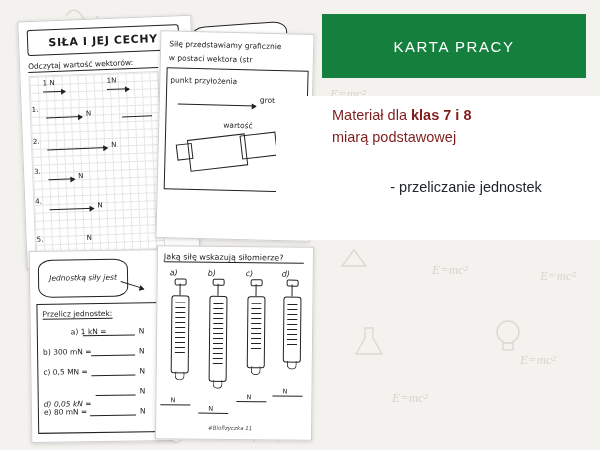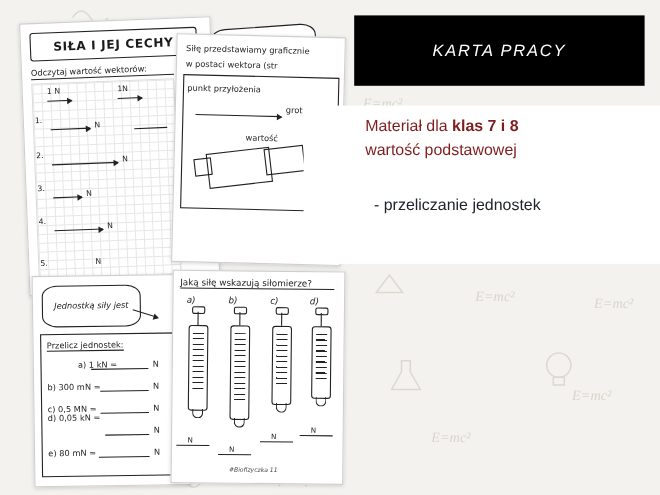--- a/index.html
+++ b/index.html
@@ -83,42 +83,41 @@
   }
   .stem{position:absolute;left:50%;width:0;border-left:1.3px solid #222;}
   .cap{position:absolute;left:50%;margin-left:-5px;width:10px;height:5px;border:1.3px solid #222;border-radius:2px;}
   .smalltxt{position:absolute;font-size:6.5px;}
   .letter{position:absolute;font-size:8px;font-style:italic;}
   .credit{position:absolute;font-size:5.5px;color:#444;font-style:italic;}
 
   
   .banner{
     position:absolute;left:322px;top:14px;width:264px;height:64px;
-    background:#000000;
+    background:#15803d;
     display:flex;flex-direction:column;align-items:center;justify-content:center;
     color:#fff;
-    font-style:italic;
   }
   .banner .l1{font-size:15px;letter-spacing:1.6px;}
   .banner .l2{font-size:25px;letter-spacing:2.5px;margin-top:1px;}
 
   .white-panel{
     position:absolute;left:276px;top:96px;width:324px;height:144px;
     background:#fff;
   }
   .desc{
     position:absolute;left:332px;top:104px;width:262px;
     color:#7f1d1d;font-size:14.5px;line-height:1.55;
   }
   .desc b{font-weight:bold;}
   .bullets{
     position:absolute;left:336px;top:176px;width:256px;
     color:#20252b;font-size:14.5px;line-height:1.6;text-align:center;
   }
-  .bullets .b1{text-align:left;padding-left:4px;}
+  .bullets .b1{text-align:center;padding-left:4px;}
   .bullets .b2{text-align:center;padding-left:6px;}
 </style>
 </head>
 <body>
 
 <div class="bg-doodles">
   <div class="doodle" style="left:330px;top:86px;font-size:13px;">E=mc²</div>
   <div class="doodle" style="left:498px;top:62px;font-size:13px;">E=mc²</div>
   <div class="doodle" style="left:545px;top:128px;font-size:13px;">E=mc²</div>
   <div class="doodle" style="left:432px;top:262px;font-size:13px;">E=mc²</div>
@@ -216,21 +215,21 @@
     <div class="sec" style="left:108px;top:76px;">N</div>
 
     <div class="sec" style="left:12px;top:96px;">b) 300 mN =</div>
     <div class="ul" style="position:absolute;left:60px;top:104px;width:44px;"></div>
     <div class="sec" style="left:108px;top:96px;">N</div>
 
     <div class="sec" style="left:12px;top:116px;">c) 0,5 MN =</div>
     <div class="ul" style="position:absolute;left:60px;top:124px;width:44px;"></div>
     <div class="sec" style="left:108px;top:116px;">N</div>
 
-    <div class="sec" style="left:12px;top:124px;">d) 0,05 kN =</div>
+    <div class="sec" style="left:12px;top:148px;font-style:italic;">d) 0,05 kN =</div>
     <div class="ul" style="position:absolute;left:64px;top:144px;width:40px;"></div>
     <div class="sec" style="left:108px;top:136px;">N</div>
 
     <div class="sec" style="left:12px;top:156px;">e) 80 mN =</div>
     <div class="ul" style="position:absolute;left:58px;top:164px;width:46px;"></div>
     <div class="sec" style="left:108px;top:156px;">N</div>
   </div>
 
   <div class="sheet sheet-d hw">
     <div class="sec ul" style="left:6px;top:6px;width:140px;font-size:8px;">Jaką siłę wskazują siłomierze?</div>
@@ -280,18 +279,18 @@
 </div>
 
 <div class="banner">
   <div class="l1">KARTA PRACY</div>
 </div>
 
 <div class="white-panel"></div>
 
 <div class="desc">
   <span>Materiał dla </span><b>klas 7 i 8</b><br>
-  <span>wartość podstawowej</span>
+  <span>miarą podstawowej</span>
 </div>
 
 <div class="bullets">
   <div class="b1">-   przeliczanie jednostek</div>
 </div>
 
 </body></html>

